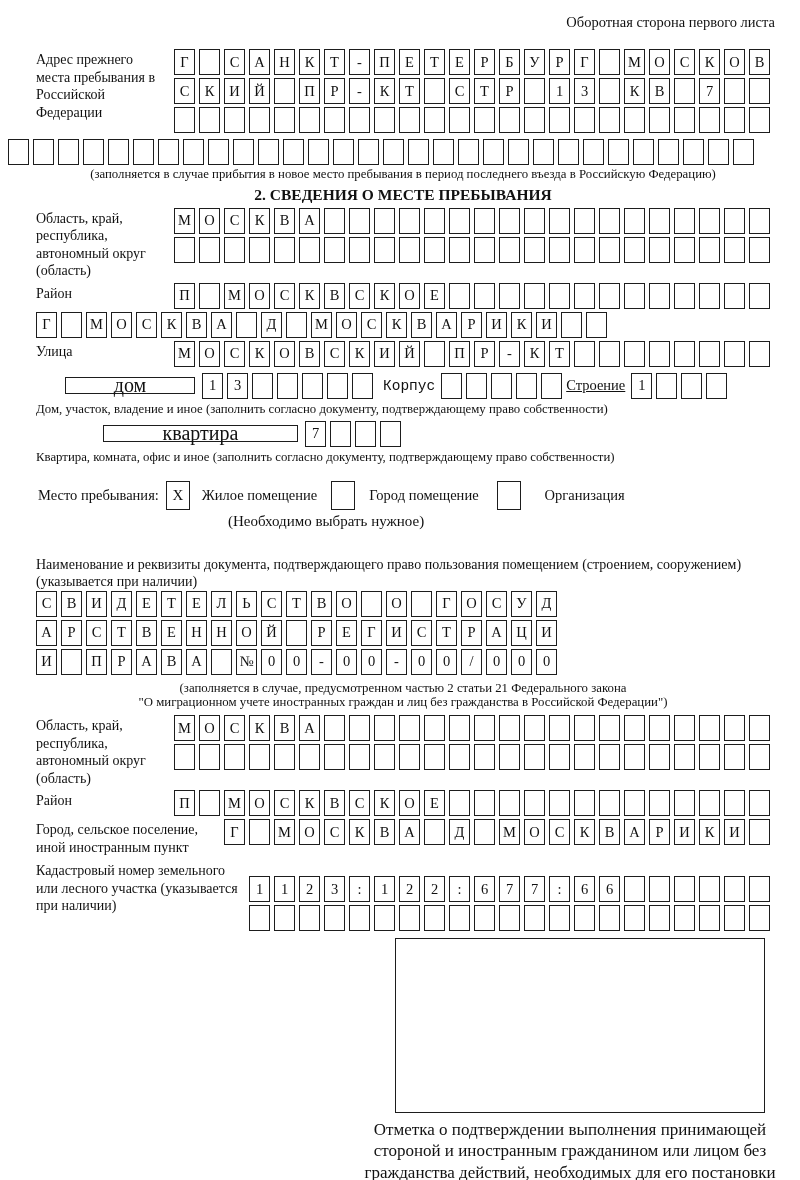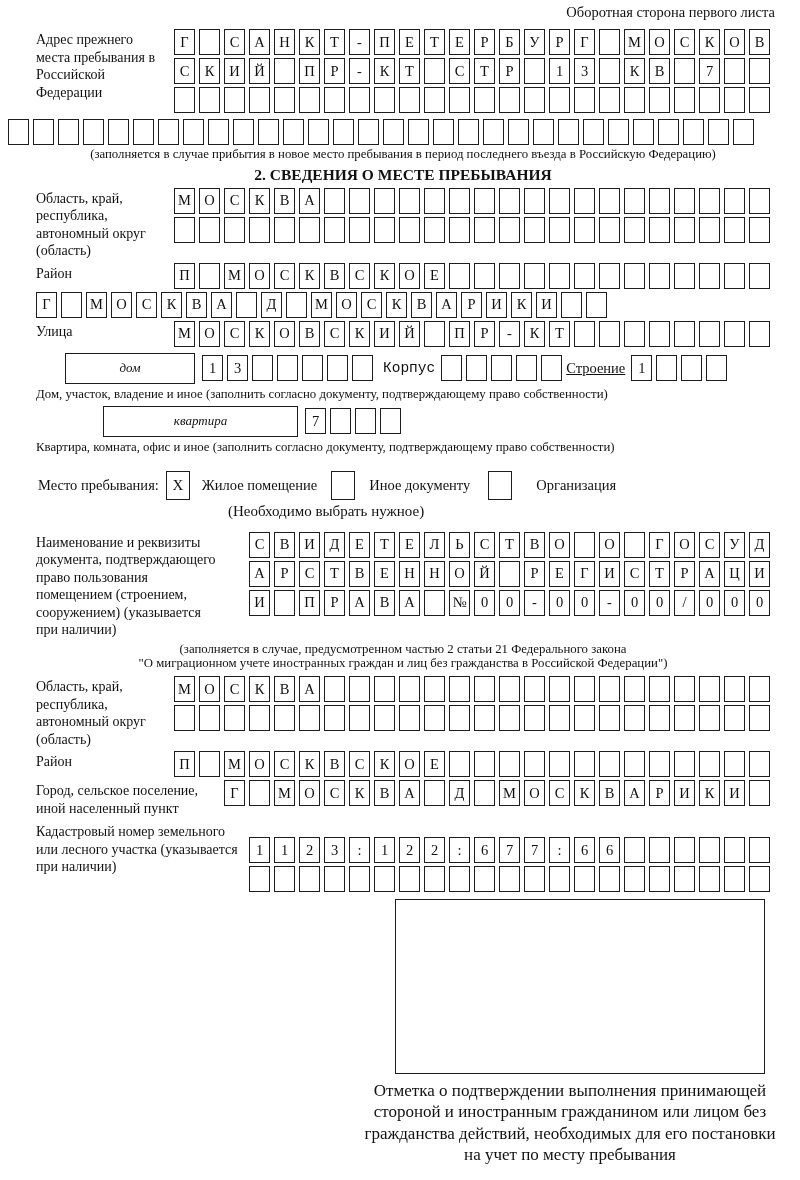--- a/index.html
+++ b/index.html
@@ -1,40 +1,40 @@
 <!DOCTYPE html>
 <html><head>
 <meta charset="utf-8">
 <style>
   html,body{margin:0;padding:0;background:#fff;}
   body{width:800px;height:1180px;overflow:hidden;color:#111;
        font-family:"Liberation Serif","DejaVu Serif",serif;}
   .page{position:relative;width:800px;height:1180px;}
   .content{padding:0 30px 0 36px;}
 
-  .header-note{padding-top:4px;margin-right:25px;text-align:right;font-size:14.5px;}
+  .header-note{padding-top:14px;margin-right:25px;text-align:right;font-size:14.5px;}
 
   
   .boxes{display:flex;gap:4px;}
   .cell{flex:0 0 21px;width:21px;height:26px;box-sizing:border-box;
         border:1.5px solid #1d1d1d;display:flex;align-items:center;justify-content:center;
         font-size:14.5px;background:#fff;}
   .brow{margin-bottom:3px;}
 
   .frow{display:flex;align-items:flex-start;margin-bottom:3px;}
   .flabel{flex:1;font-size:14px;line-height:1.25;padding-right:8px;padding-top:2px;}
   .bcol{flex:0 0 auto;}
 
   .full-row{margin-left:-28px;margin-bottom:2px;}
 
   .note{text-align:center;font-size:12.8px;line-height:1.15;}
   .h-bold{text-align:center;font-weight:bold;font-size:15.5px;margin-top:4px;margin-bottom:4px;}
 
-  .named-box{box-sizing:border-box;border:1.5px solid #1d1d1d;height:31px;
-             display:flex;align-items:center;justify-content:center;font-size:13px;font-style:italic;}
+  .named-box{box-sizing:border-box;border:1.5px solid #1d1d1d;height:17px;
+             display:flex;align-items:center;justify-content:center;font-size:20px;}
   .inline-row{display:flex;align-items:center;margin-left:29px;margin-top:6px;margin-bottom:3px;}
   .inline-row .lbl{font-size:14.5px;}
 
   .check{width:24px;height:29px;box-sizing:border-box;border:1.5px solid #1d1d1d;
          display:flex;align-items:center;justify-content:center;font-size:15px;}
 
   .left-note{font-size:12.8px;margin-top:2px;margin-bottom:2px;}
   .hint{font-size:15px;margin-left:192px;margin-top:1px;}
 
   .stamp-box{box-sizing:border-box;border:1.6px solid #1d1d1d;width:370px;height:175px;
@@ -43,21 +43,21 @@
                  font-size:17px;line-height:1.25;}
 </style>
 </head>
 <body>
 
 <div class="page">
   <div class="header-note">Оборотная сторона первого листа</div>
 
   <div class="content">
 
-    <div class="frow" style="margin-top:8px;">
+    <div class="frow" style="margin-top:18px;">
       <div class="flabel">Адрес прежнего места пребывания в Российской Федерации</div>
       <div class="bcol">
         <div class="boxes brow">
             <span class="cell">Г</span>
             <span class="cell"></span>
             <span class="cell">С</span>
             <span class="cell">А</span>
             <span class="cell">Н</span>
             <span class="cell">К</span>
             <span class="cell">Т</span>
@@ -359,27 +359,27 @@
           <span class="cell"></span>
         </div>
     </div>
     <div class="left-note">Квартира, комната, офис и иное (заполнить согласно документу, подтверждающему право собственности)</div>
 
     <div class="inline-row" style="margin-left:2px;margin-top:16px;">
       <div class="lbl">Место пребывания:</div>
       <div class="check" style="margin-left:7px;">X</div>
       <div class="lbl" style="margin-left:12px;">Жилое помещение</div>
       <div class="check" style="margin-left:14px;"></div>
-      <div class="lbl" style="margin-left:14px;">Иное документу</div>
+      <div class="lbl" style="margin-left:14px;">Город помещение</div>
       <div class="check" style="margin-left:18px;"></div>
       <div class="lbl" style="margin-left:24px;">Организация</div>
     </div>
     <div class="hint">(Необходимо выбрать нужное)</div>
 
-    <div class="frow" style="margin-top:12px;">
+    <div class="frow" style="margin-top:24px;flex-direction:column;">
       <div class="flabel" style="padding-right:28px;">Наименование и реквизиты документа, подтверждающего право пользования помещением (строением, сооружением) (указывается при наличии)</div>
       <div class="bcol">
         <div class="boxes brow">
             <span class="cell">С</span>
             <span class="cell">В</span>
             <span class="cell">И</span>
             <span class="cell">Д</span>
             <span class="cell">Е</span>
             <span class="cell">Т</span>
             <span class="cell">Е</span>
@@ -534,21 +534,21 @@
             <span class="cell"></span>
             <span class="cell"></span>
             <span class="cell"></span>
             <span class="cell"></span>
             <span class="cell"></span>
           </div>
         </div>
     </div>
 
     <div class="frow">
-      <div class="flabel">Город, сельское поселение, иной населенный пункт</div>
+      <div class="flabel">Город, сельское поселение, иной иностранным пункт</div>
       <div class="bcol">
           <div class="boxes">
             <span class="cell">Г</span>
             <span class="cell"></span>
             <span class="cell">М</span>
             <span class="cell">О</span>
             <span class="cell">С</span>
             <span class="cell">К</span>
             <span class="cell">В</span>
             <span class="cell">А</span>

